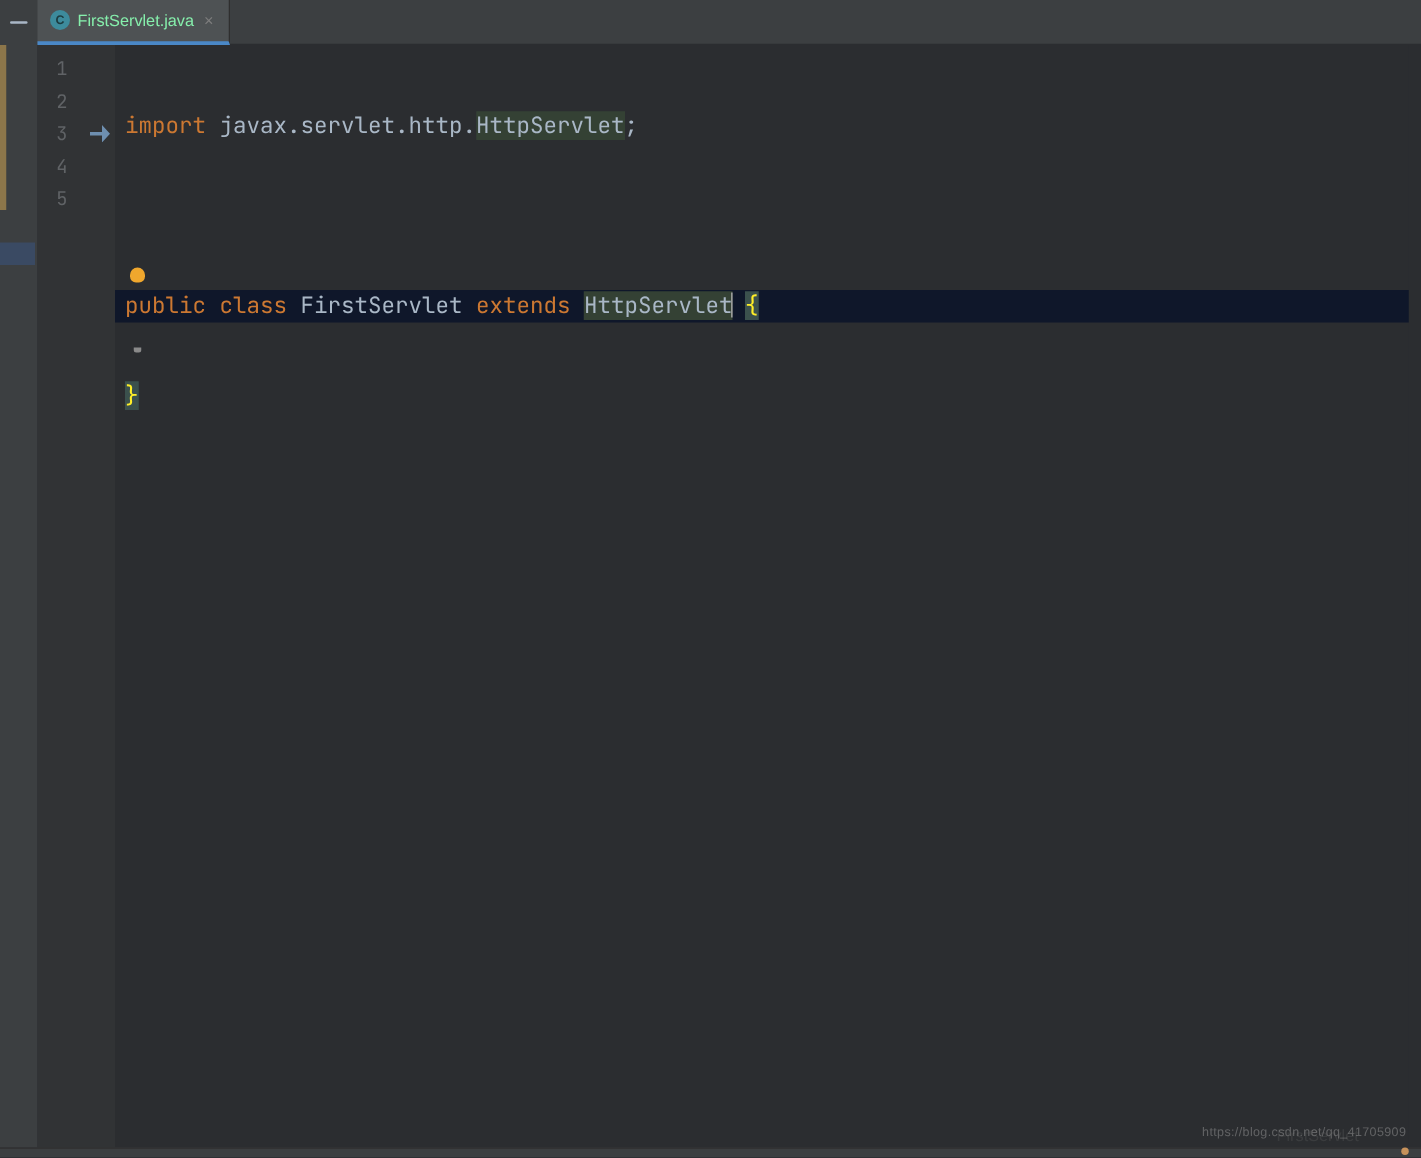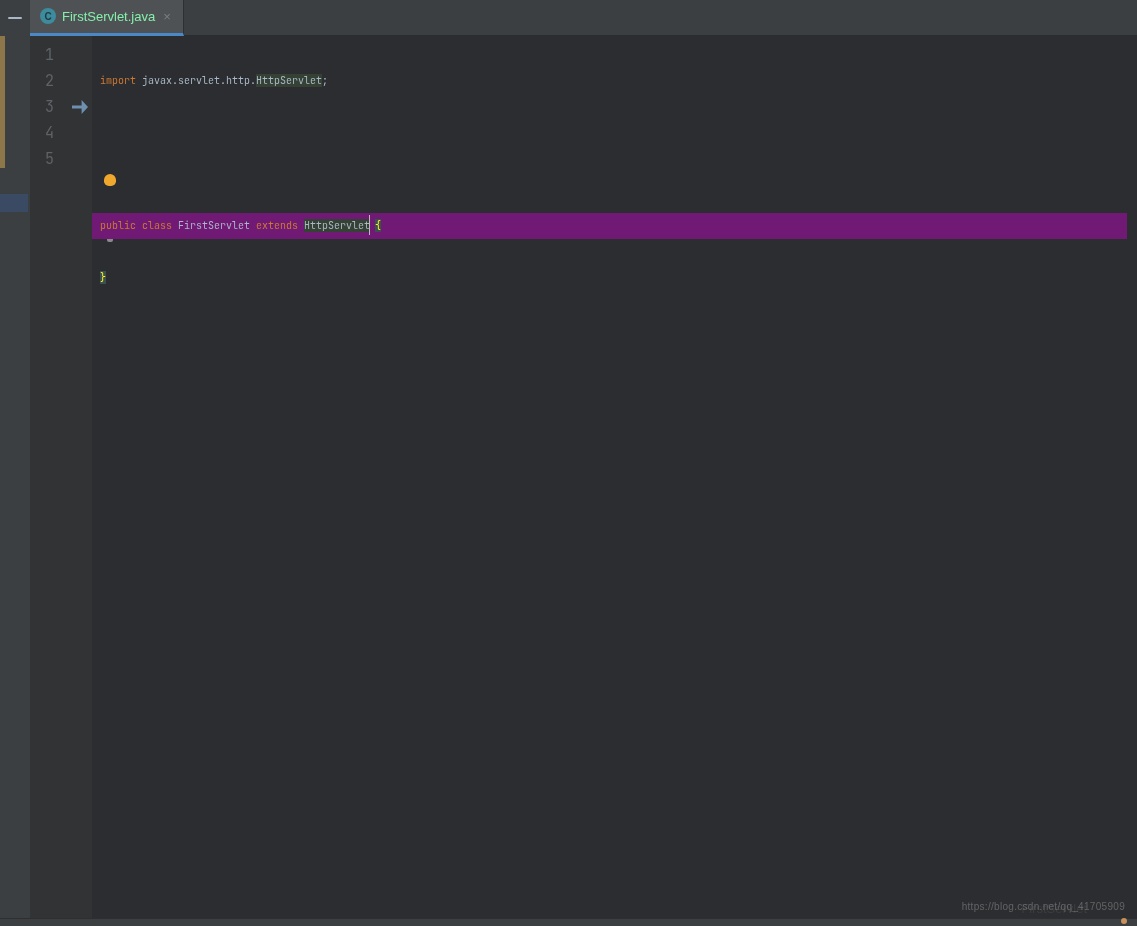--- a/index.html
+++ b/index.html
@@ -135,34 +135,33 @@
     width: 8px;
     height: 8px;
     border-radius: 50%;
     background: #5a8c5a;
   }
   .editor {
     flex: 1;
     background: #2b2d30;
     color: #a9b7c6;
     font-family: "JetBrains Mono","Consolas",monospace;
-    font-size: 10px;
+    font-size: 18px;
     padding-top: 6px;
     position: relative;
     white-space: pre;
   }
   .code-line {
     height: 26px;
     line-height: 26px;
     padding-left: 8px;
     position: relative;
   }
   .current-line {
-    background: #701a75;
-    margin-top: 41px;
+    background: #0f172a;
   }
   .kw { color: #cc7832; }
   .plain { color: #a9b7c6; }
   .ident { color: #a9b7c6; }
   .hl { background: #344134; }
   .brace { background: #3b514d; color: #ffef28; }
   .bulb {
     position: absolute;
     left: 10px;
     top: 2px;

